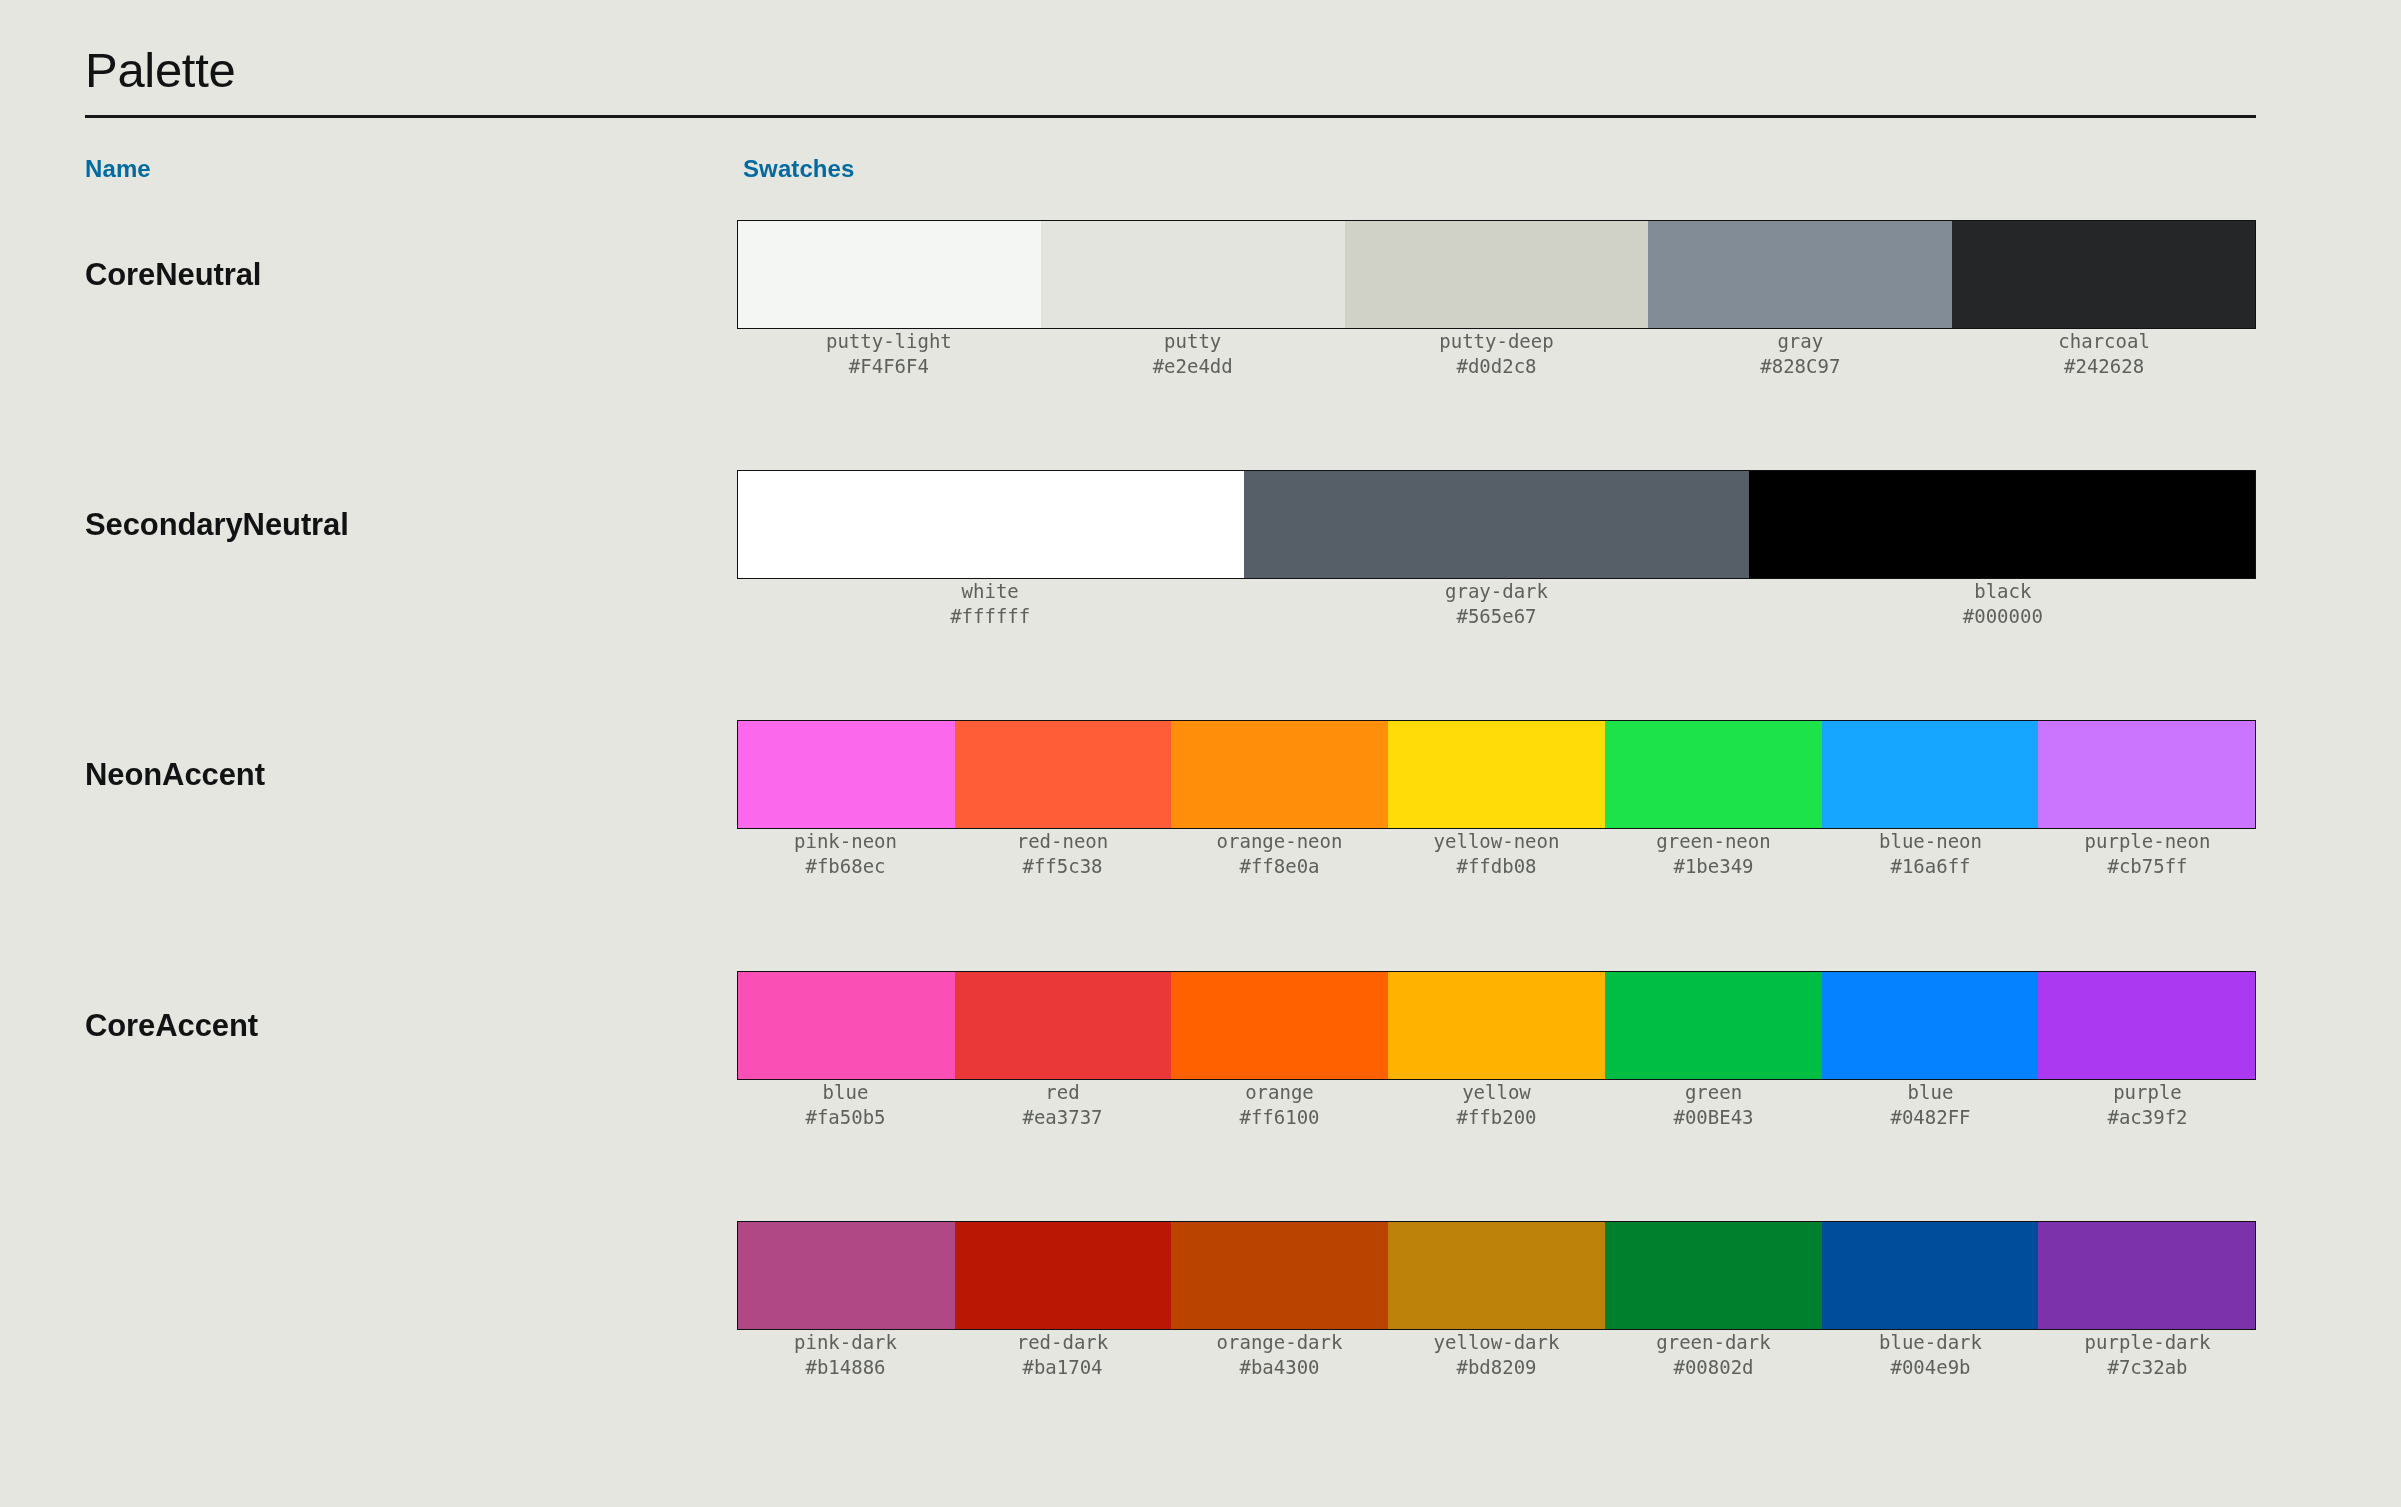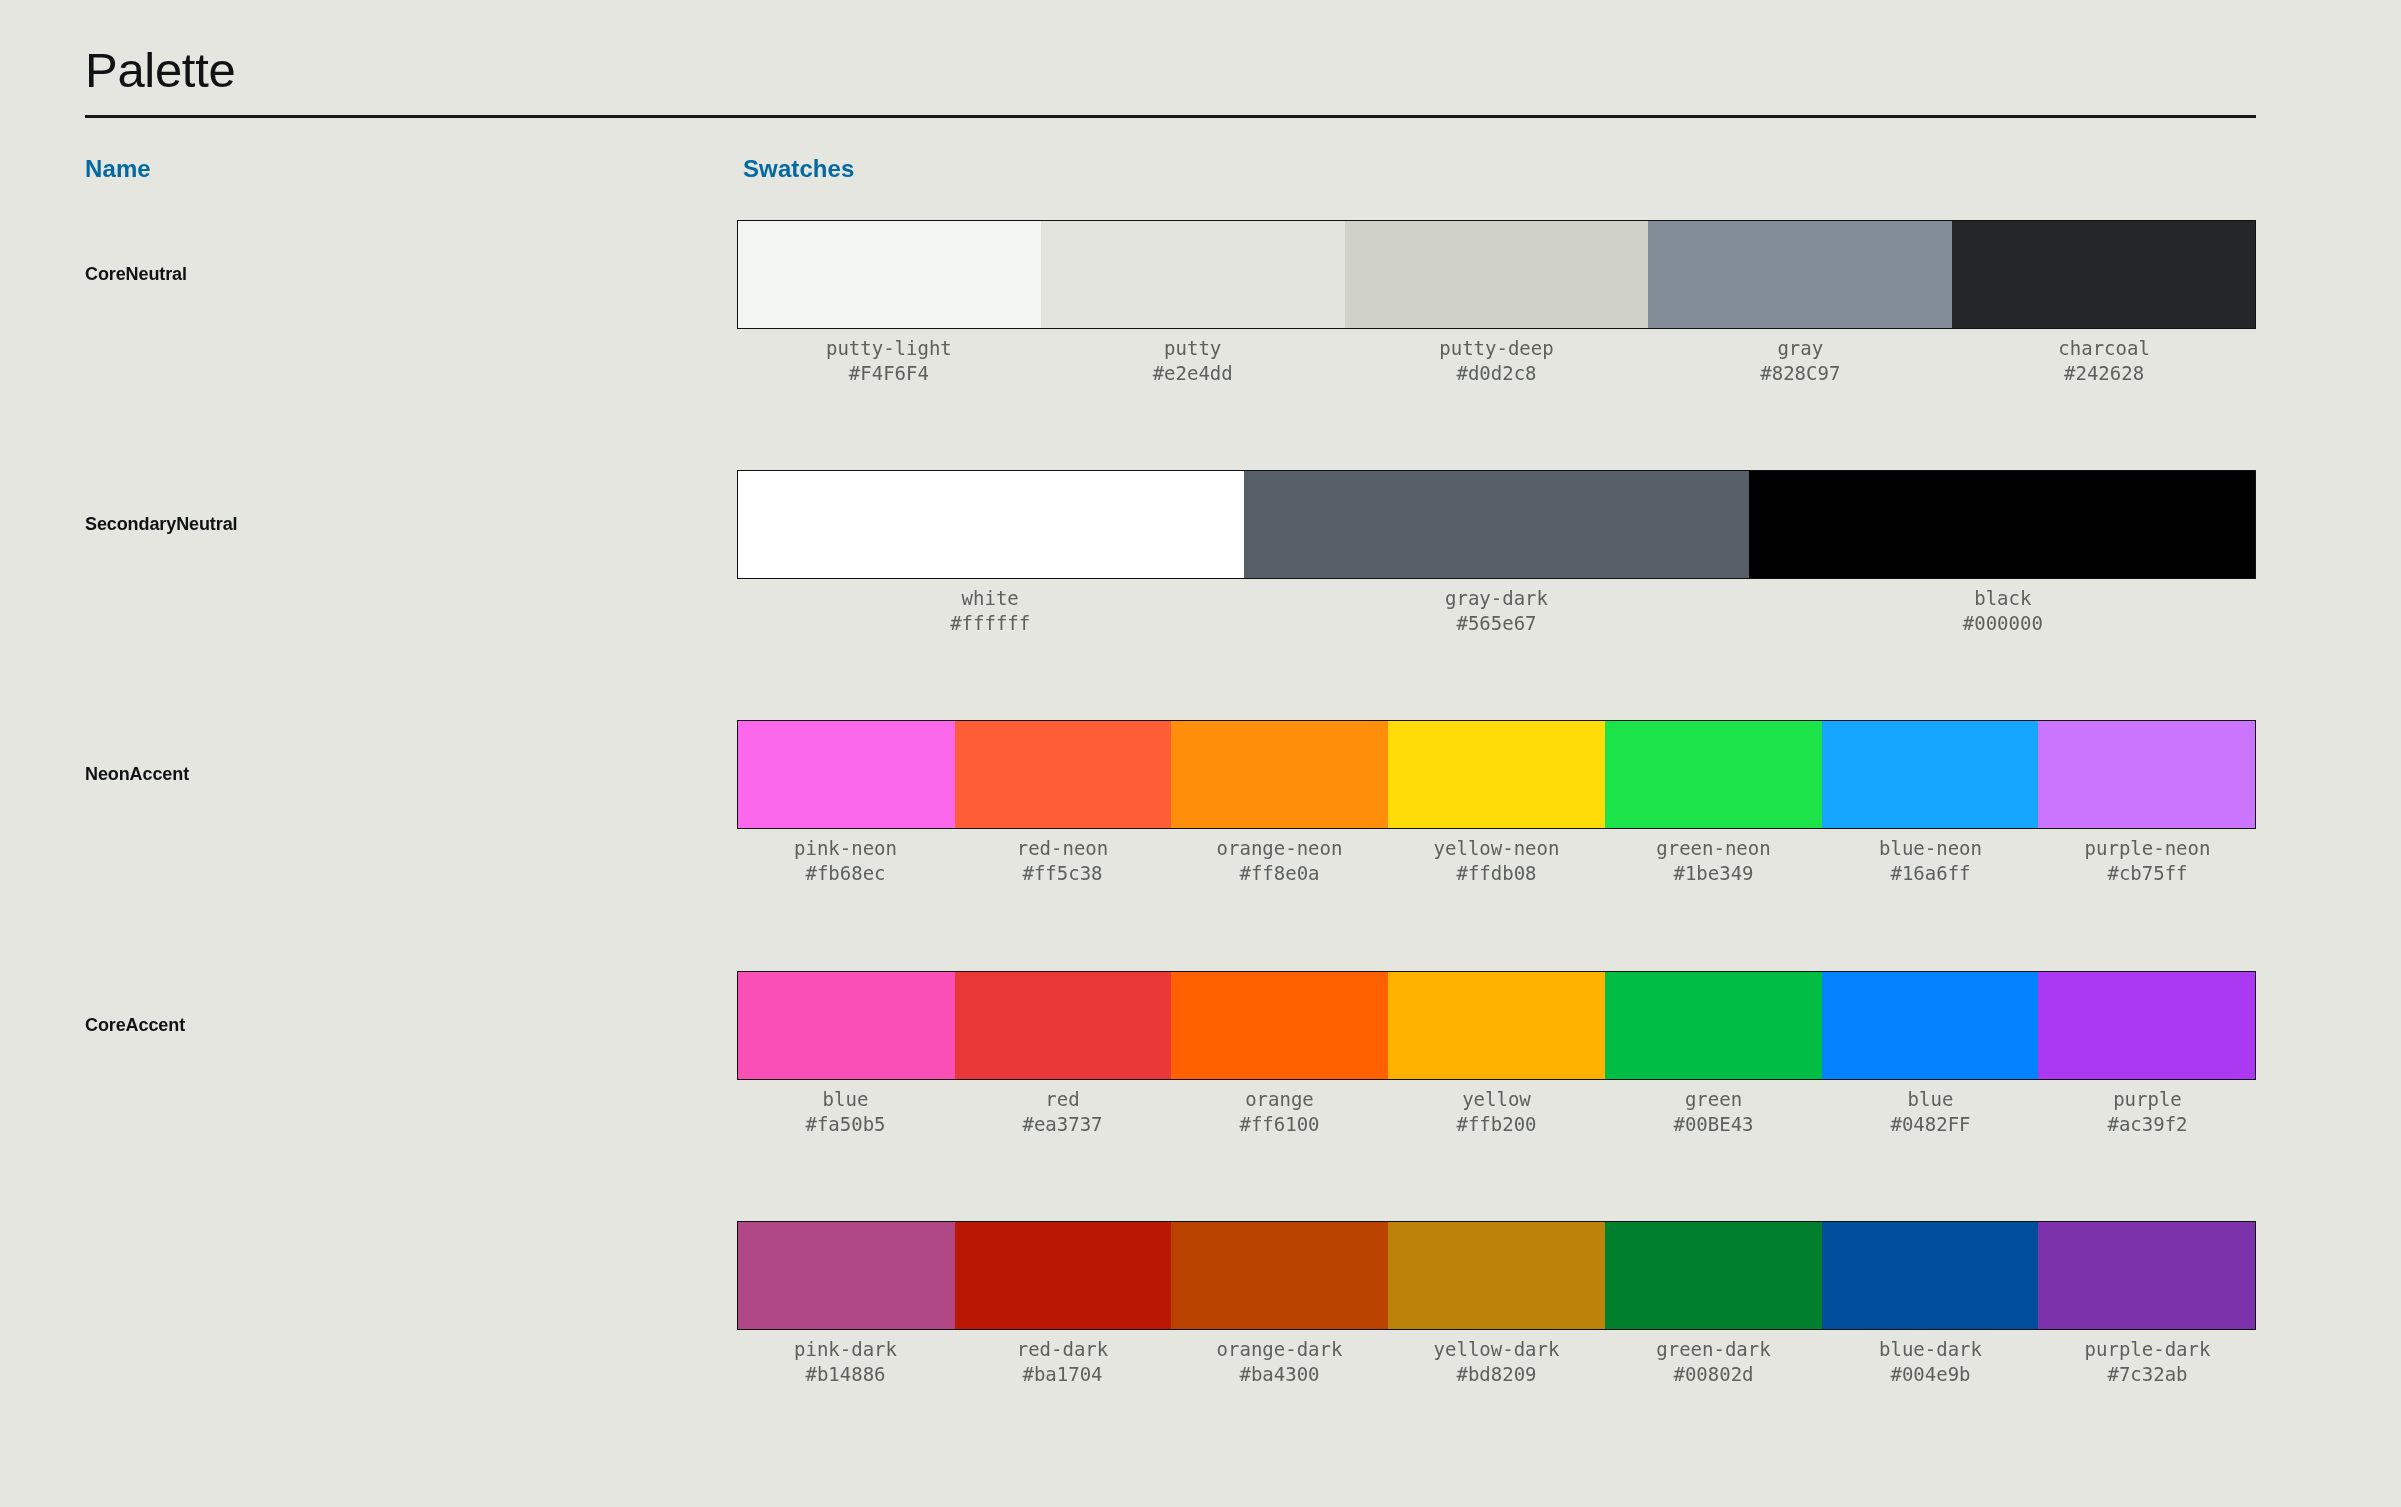--- a/index.html
+++ b/index.html
@@ -76,21 +76,21 @@
   }
 
   .row-label {
     position: absolute;
     left: 0;
     top: 0;
     width: 625px;
     height: 109px;
     display: flex;
     align-items: center;
-    font-size: 18px;
+    font-size: 31px;
     font-weight: 700;
     color: #111214;
     letter-spacing: -0.1px;
   }
 
   .strip-wrap {
     position: absolute;
     left: 652px;
     top: 0;
     width: 1519px;
@@ -104,21 +104,21 @@
   }
 
   .swatch {
     flex: 1 1 0;
     height: 100%;
   }
 
   .labels {
     display: flex;
     width: 1519px;
-    margin-top: 7px;
+    margin-top: 0;
   }
 
   .swatch-label {
     flex: 1 1 0;
     text-align: center;
     font-family: "DejaVu Sans Mono", "Liberation Mono", monospace;
     font-size: 19px;
     line-height: 1.33;
     color: #5e605d;
     white-space: nowrap;

